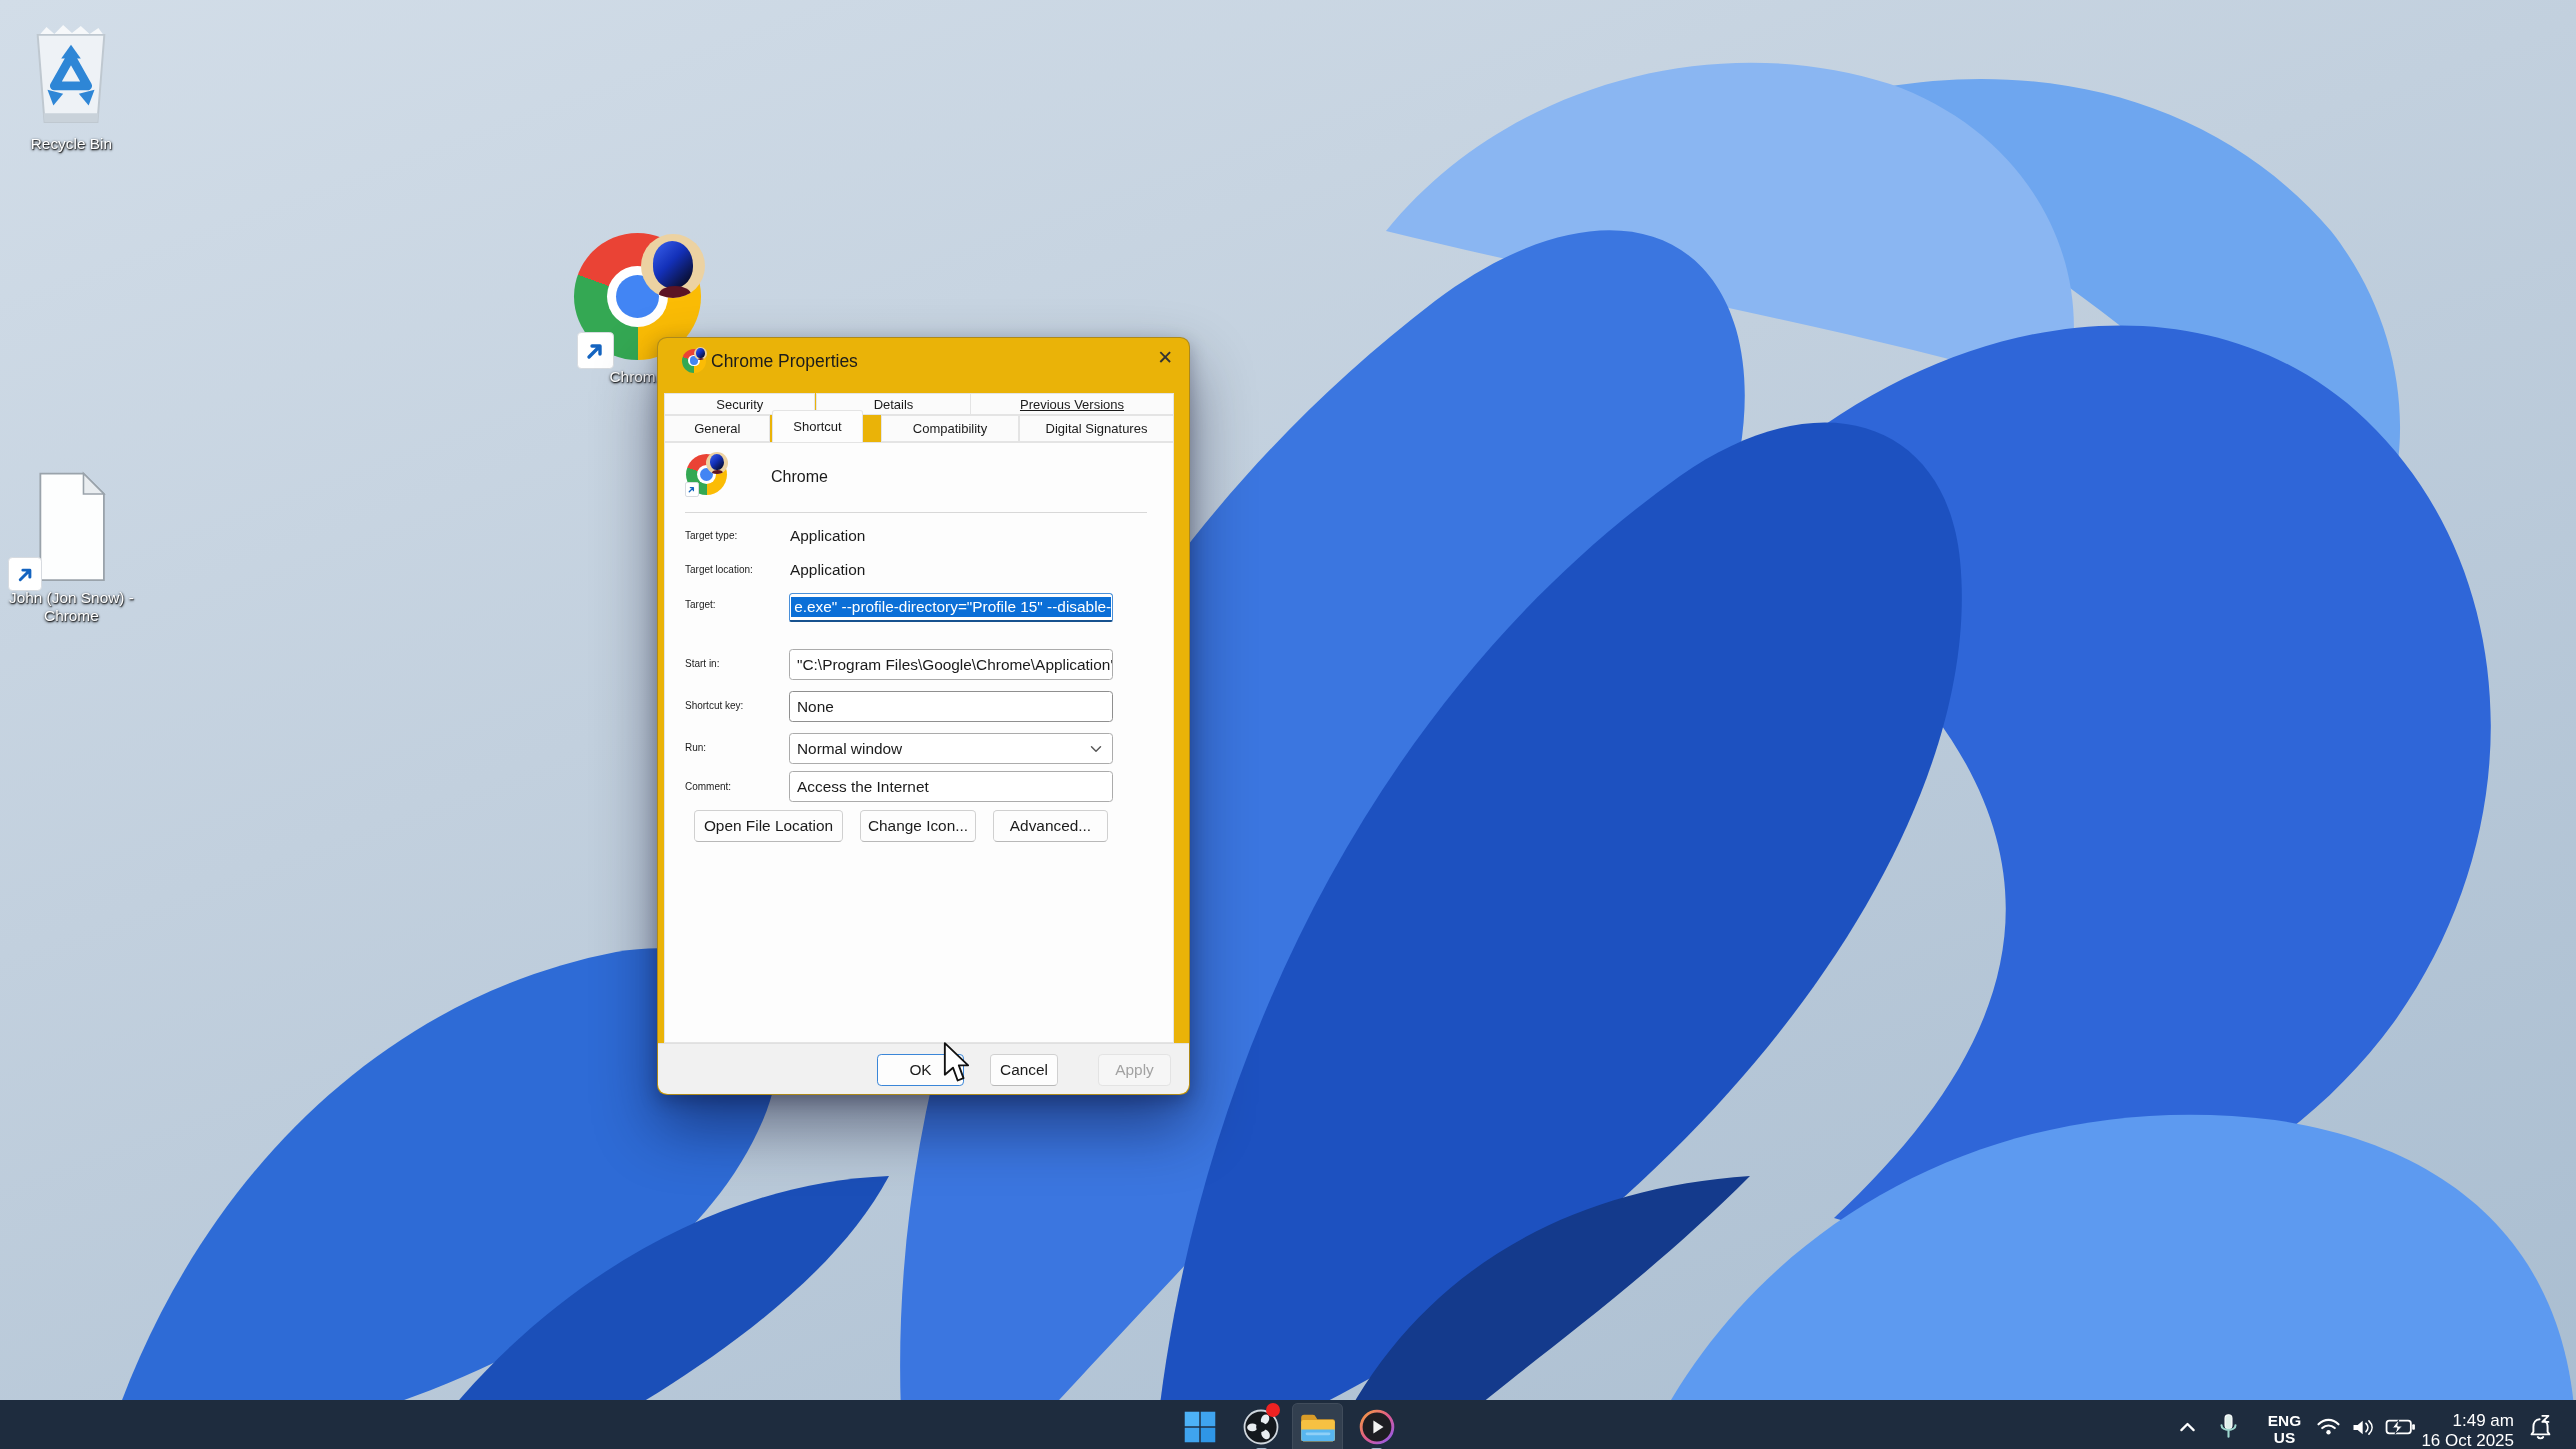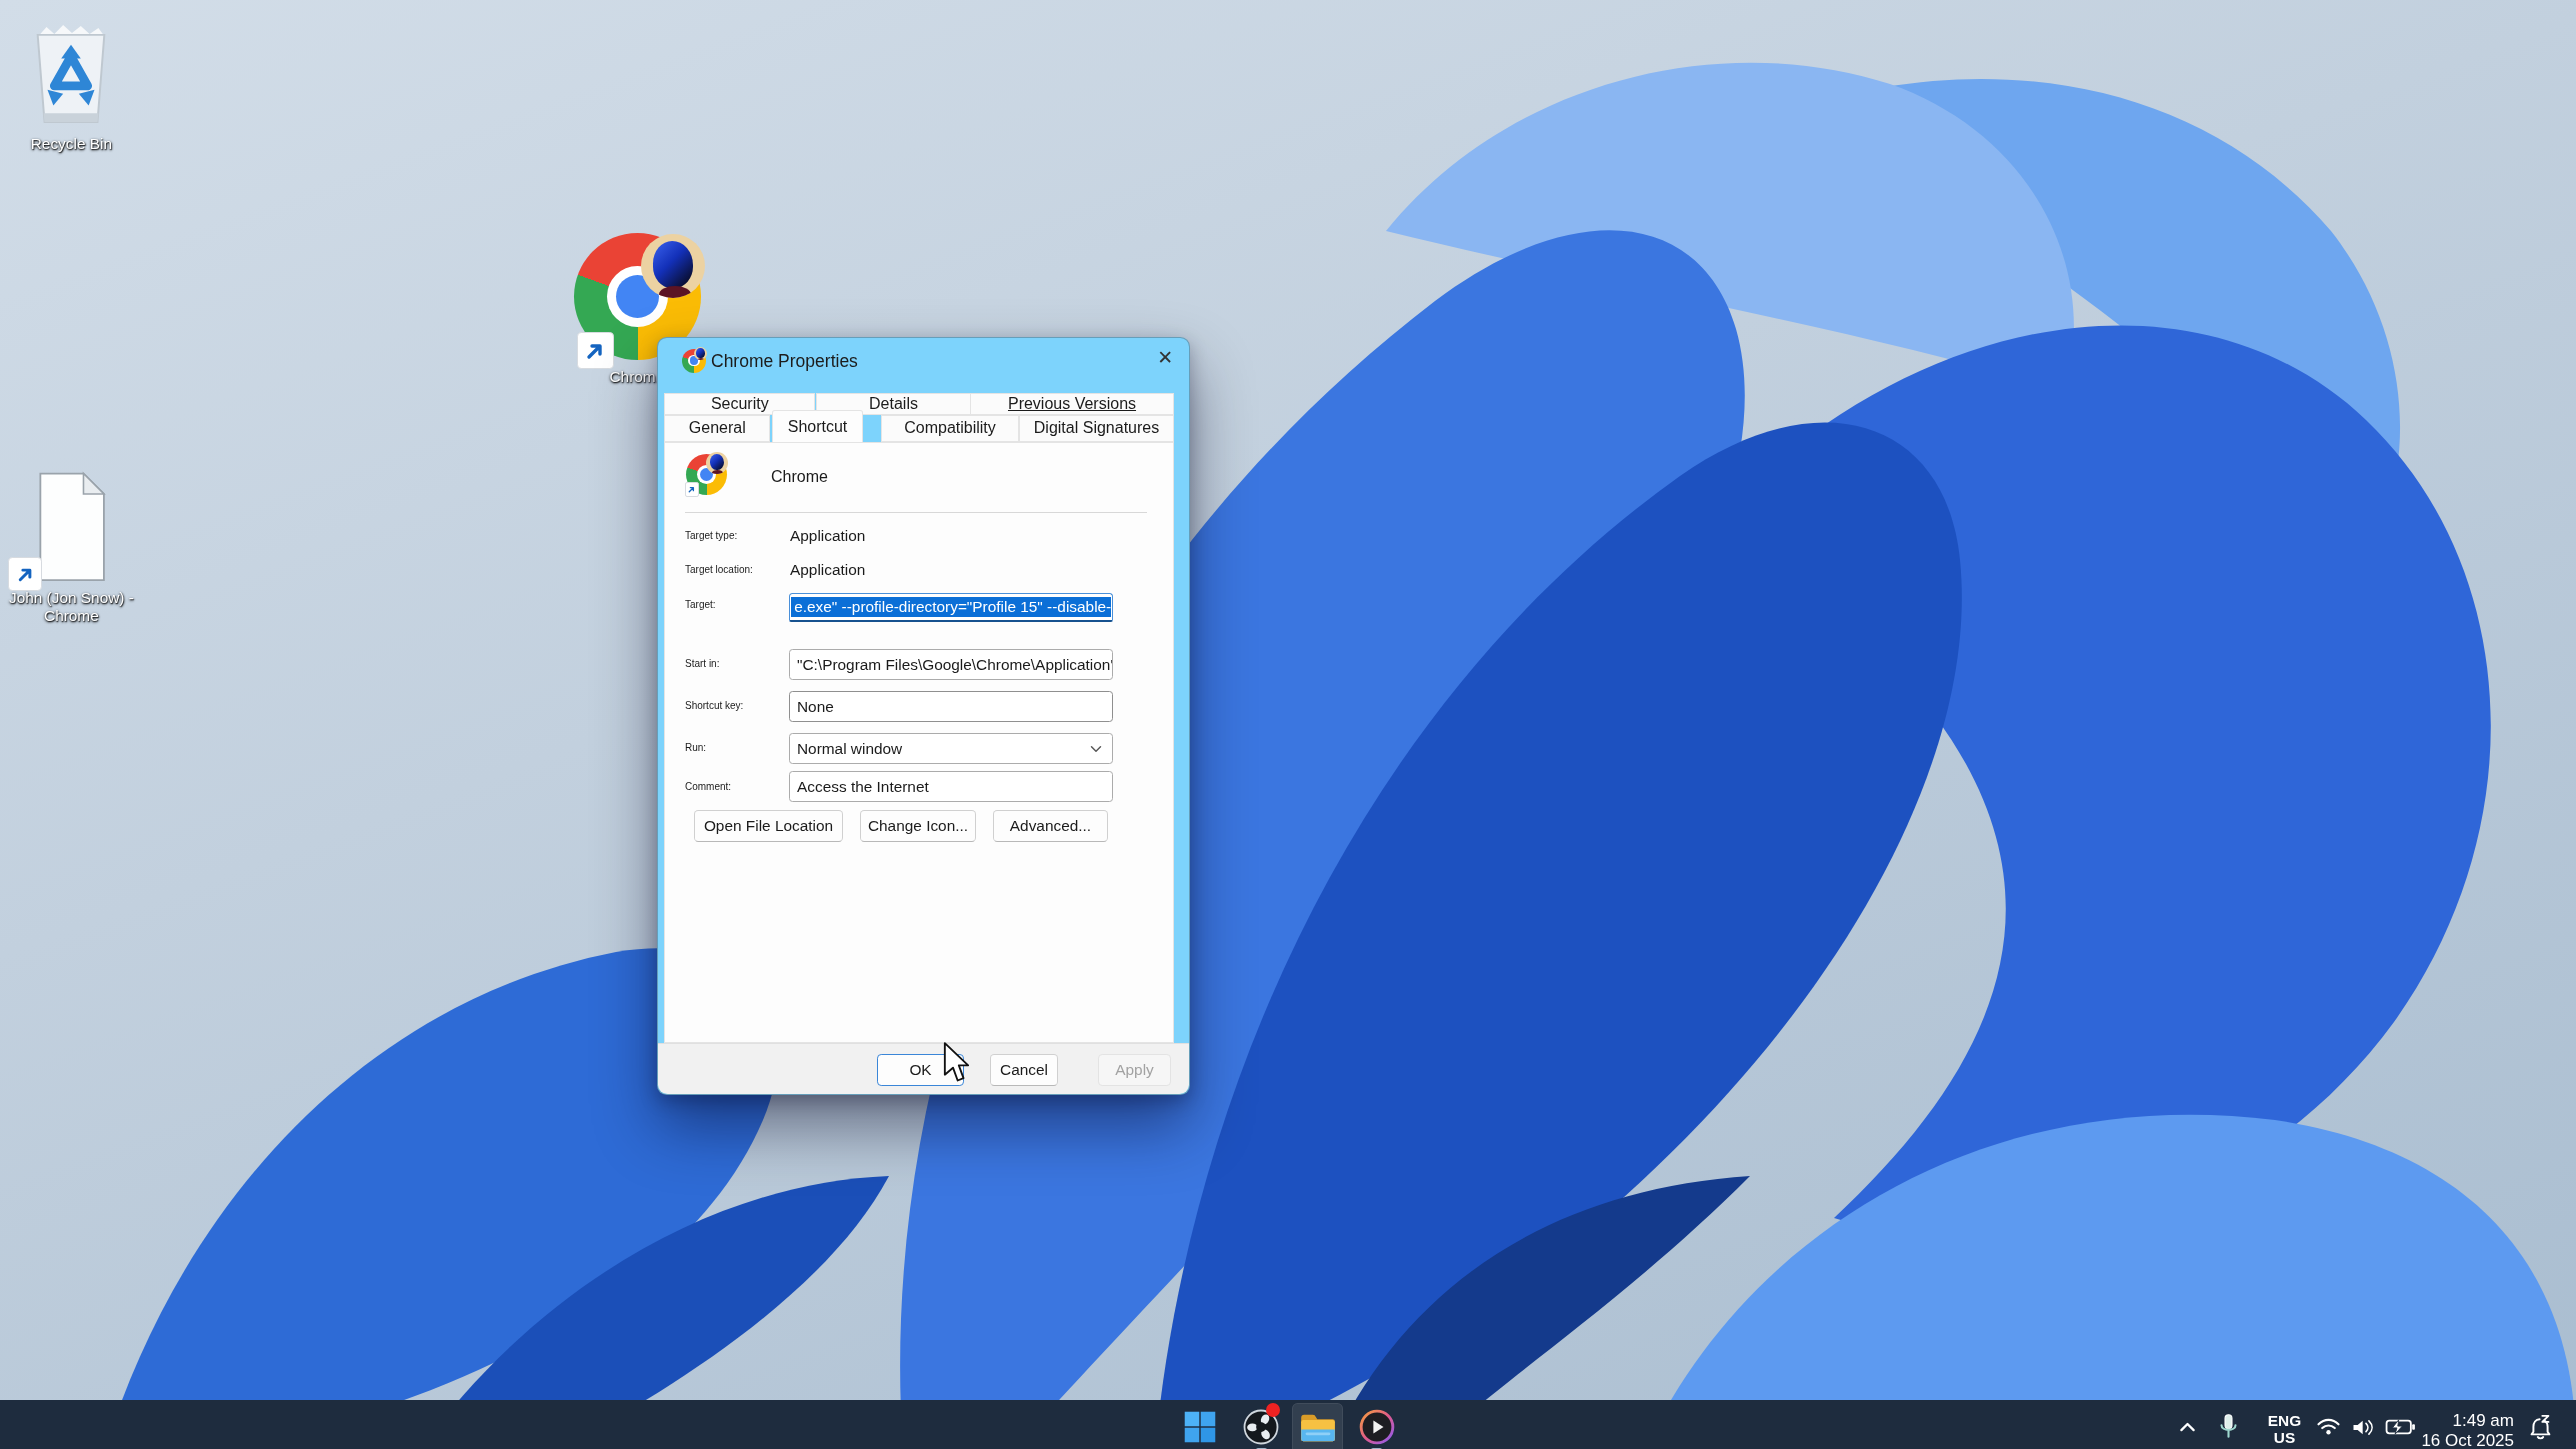--- a/index.html
+++ b/index.html
@@ -21,28 +21,28 @@
   .chrome-logo::before{content:"";position:absolute;left:26%;top:26%;width:48%;height:48%;
     background:#fff;border-radius:50%;}
   .chrome-logo::after{content:"";position:absolute;left:33%;top:33%;width:34%;height:34%;
     background:#4285f4;border-radius:50%;}
   .helmet-badge{position:absolute;border-radius:50%;background:#ecd2a2;overflow:hidden;}
   .helmet-badge::before{content:"";position:absolute;left:18%;top:10%;width:64%;height:74%;
     border-radius:48% 52% 46% 46%;background:linear-gradient(135deg,#3b63f0 0%,#1330b8 45%,#0a1038 85%);}
   .helmet-badge::after{content:"";position:absolute;left:28%;bottom:-6%;width:50%;height:26%;
     background:#5c1424;border-radius:50% 50% 0 0;}
   
-  #dialog{left:657px;top:337px;width:531px;height:756px;background:#7dd3fc;
+  #dialog{left:657px;top:337px;width:531px;height:756px;background:#eab308;
     border:0.7px solid rgba(60,60,60,.35);border-radius:9.8px;
     box-shadow:0 31.5px 63px rgba(0,0,30,.45),0 5.6px 17.5px rgba(0,0,30,.25);}
   #dlg-title{left:53px;top:12.6px;font-size:17.5px;color:#1c1c1c;}
   #dlg-close{right:8.4px;top:5.6px;width:31px;height:28px;display:flex;align-items:center;justify-content:center;
     font-size:19px;color:#333;}
   .tab{position:absolute;background:#fbfbfb;border:0.7px solid #e4e4e4;box-sizing:border-box;
-    display:flex;align-items:center;justify-content:center;font-size:16px;color:#1b1b1b;}
+    display:flex;align-items:center;justify-content:center;font-size:13px;color:#1b1b1b;}
   .tab.active{background:#fdfdfd;border-bottom:none;border-radius:2.8px 2.8px 0 0;z-index:3;}
   #tab-page{left:6.3px;top:104px;width:510px;height:601px;background:#fdfdfd;
     border:0.7px solid #e4e4e4;box-sizing:border-box;z-index:1;}
   .rowlabel{position:absolute;left:27px;font-size:10px;color:#1b1b1b;height:19.6px;line-height:19.6px;}
   .rowvalue{position:absolute;left:132px;font-size:15.4px;color:#1b1b1b;height:19.6px;line-height:19.6px;}
   .field{position:absolute;left:131px;width:324px;box-sizing:border-box;background:#fff;
     border:0.7px solid #ababab;border-radius:3.5px;font-size:15.4px;color:#1b1b1b;
     display:flex;align-items:center;padding:0 7px;white-space:nowrap;overflow:hidden;}
   .field.focused{border:0.7px solid #4a90d9;border-bottom:2.1px solid #17528f;border-radius:3.5px 3.5px 2.1px 2.1px;padding:0 1.4px;}
   .sel-text{background:#0b6fd7;color:#fff;width:100%;height:80%;display:flex;align-items:center;

